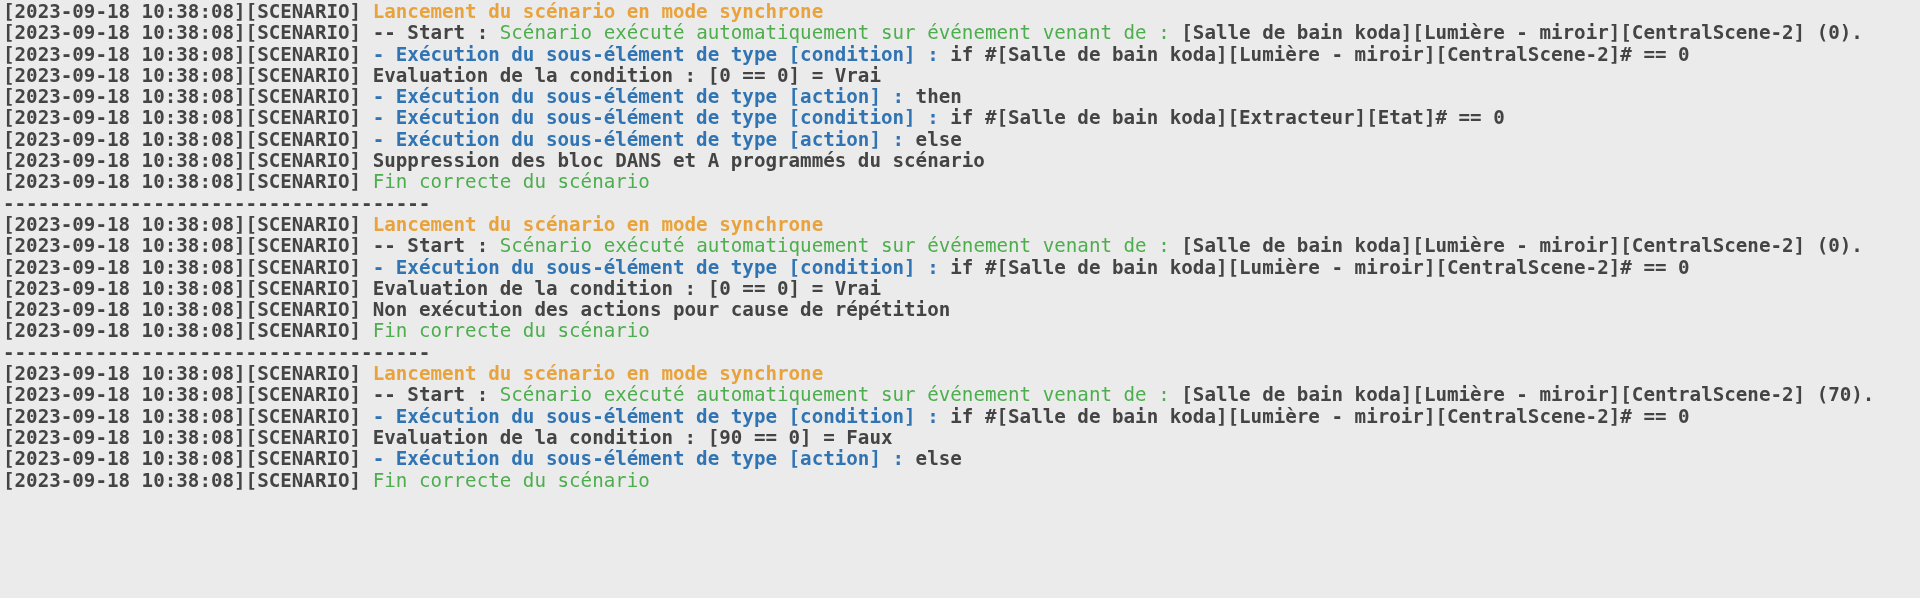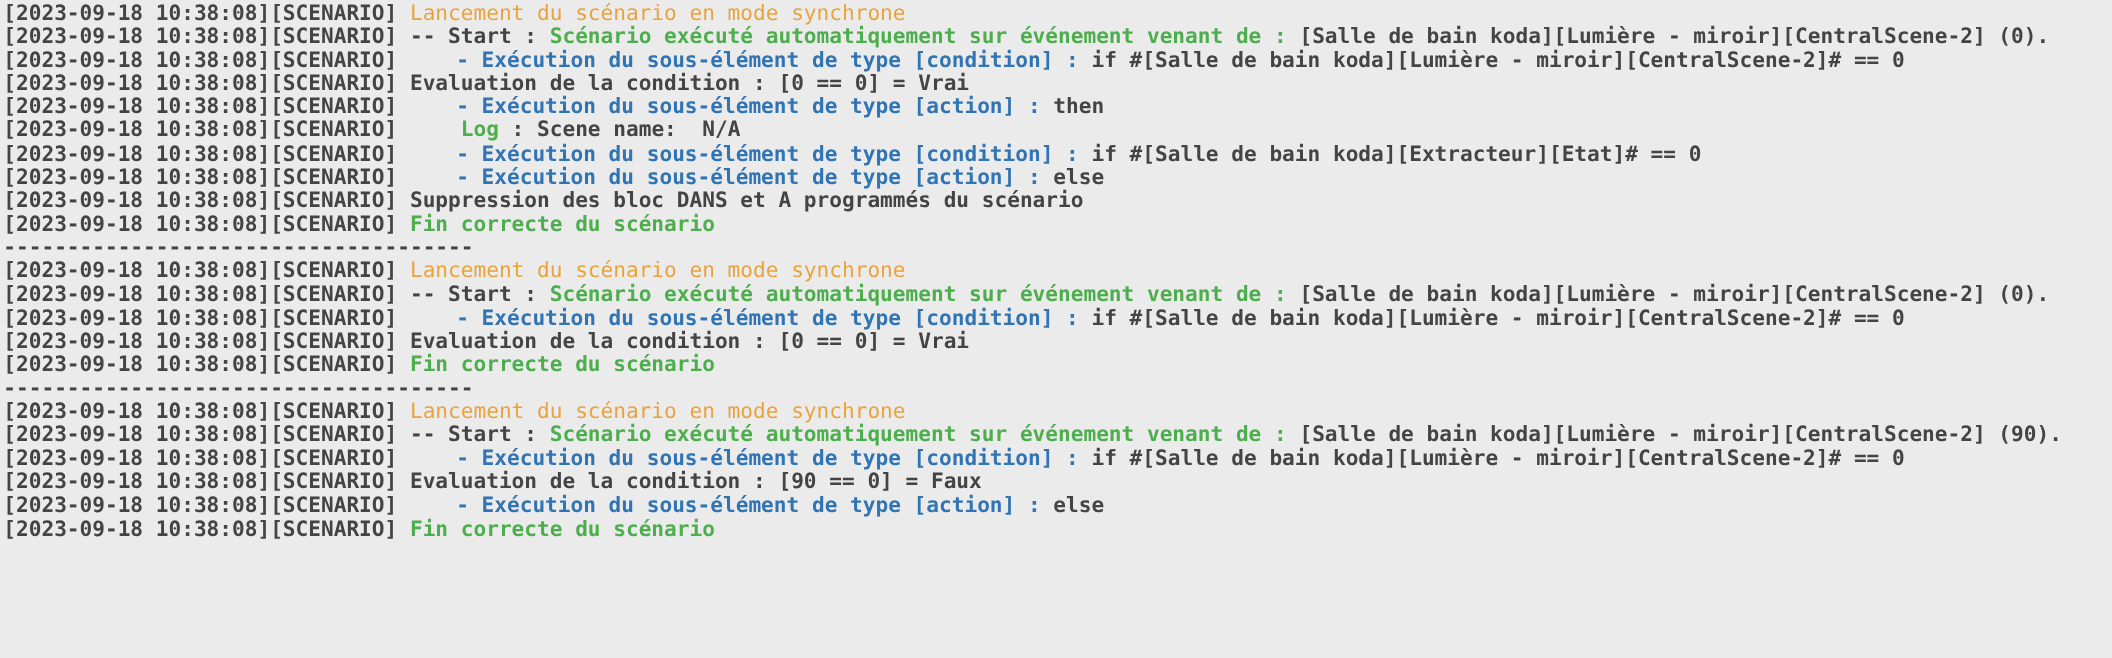--- a/index.html
+++ b/index.html
@@ -17,46 +17,46 @@
     font-family: "DejaVu Sans Mono", "Liberation Mono", monospace;
     font-size: 19.2px;
     line-height: 21.3px;
     color: var(--fg, #444444);
   }
   .log-line {
     white-space: pre;
     height: 21.3px;
   }
   .seg-default { color: var(--fg, #444444); font-weight: bold; }
-  .seg-orange  { color: var(--orange, #e9a33c); font-weight: normal; }
-  .seg-green   { color: var(--green, #4cae4c); font-weight: bold; }
-  .seg-blue    { color: var(--blue, #3074b3); font-weight: bold; margin-left: 42px; }
+  .seg-orange  { color: var(--orange, #e9a33c); font-weight: bold; }
+  .seg-green   { color: var(--green, #4cae4c); font-weight: normal; }
+  .seg-blue    { color: var(--blue, #3074b3); font-weight: bold; }
 </style>
 </head>
 <body>
 
 <div class="log-viewer">
   <div id="log-output">
       <div class="log-line"><span class="seg-default">[2023-09-18 10:38:08][SCENARIO] </span><span class="seg-orange">Lancement du scénario en mode synchrone</span></div>
       <div class="log-line"><span class="seg-default">[2023-09-18 10:38:08][SCENARIO] </span><span class="seg-default">-- Start : </span><span class="seg-green">Scénario exécuté automatiquement sur événement venant de : </span><span class="seg-default">[Salle de bain koda][Lumière - miroir][CentralScene-2] (0).</span></div>
       <div class="log-line"><span class="seg-default">[2023-09-18 10:38:08][SCENARIO] </span><span class="seg-blue">- Exécution du sous-élément de type [condition] : </span><span class="seg-default">if #[Salle de bain koda][Lumière - miroir][CentralScene-2]# == 0</span></div>
       <div class="log-line"><span class="seg-default">[2023-09-18 10:38:08][SCENARIO] </span><span class="seg-default">Evaluation de la condition : [0 == 0] = Vrai</span></div>
       <div class="log-line"><span class="seg-default">[2023-09-18 10:38:08][SCENARIO] </span><span class="seg-blue">- Exécution du sous-élément de type [action] : </span><span class="seg-default">then</span></div>
-      <div class="log-line"><span class="seg-default">[2023-09-18 10:38:08][SCENARIO] </span><span class="seg-default">    </span><span class="seg-green">Log</span><span class="seg-default"> : Scene name:  N/A</span></div>
       <div class="log-line"><span class="seg-default">[2023-09-18 10:38:08][SCENARIO] </span><span class="seg-blue">- Exécution du sous-élément de type [condition] : </span><span class="seg-default">if #[Salle de bain koda][Extracteur][Etat]# == 0</span></div>
       <div class="log-line"><span class="seg-default">[2023-09-18 10:38:08][SCENARIO] </span><span class="seg-blue">- Exécution du sous-élément de type [action] : </span><span class="seg-default">else</span></div>
       <div class="log-line"><span class="seg-default">[2023-09-18 10:38:08][SCENARIO] </span><span class="seg-default">Suppression des bloc DANS et A programmés du scénario</span></div>
       <div class="log-line"><span class="seg-default">[2023-09-18 10:38:08][SCENARIO] </span><span class="seg-green">Fin correcte du scénario</span></div>
       <div class="log-line"><span class="seg-default">-------------------------------------</span></div>
       <div class="log-line"><span class="seg-default">[2023-09-18 10:38:08][SCENARIO] </span><span class="seg-orange">Lancement du scénario en mode synchrone</span></div>
       <div class="log-line"><span class="seg-default">[2023-09-18 10:38:08][SCENARIO] </span><span class="seg-default">-- Start : </span><span class="seg-green">Scénario exécuté automatiquement sur événement venant de : </span><span class="seg-default">[Salle de bain koda][Lumière - miroir][CentralScene-2] (0).</span></div>
       <div class="log-line"><span class="seg-default">[2023-09-18 10:38:08][SCENARIO] </span><span class="seg-blue">- Exécution du sous-élément de type [condition] : </span><span class="seg-default">if #[Salle de bain koda][Lumière - miroir][CentralScene-2]# == 0</span></div>
       <div class="log-line"><span class="seg-default">[2023-09-18 10:38:08][SCENARIO] </span><span class="seg-default">Evaluation de la condition : [0 == 0] = Vrai</span></div>
+      <div class="log-line"><span class="seg-default">[2023-09-18 10:38:08][SCENARIO] </span><span class="seg-default">Non exécution des actions pour cause de répétition</span></div>
       <div class="log-line"><span class="seg-default">[2023-09-18 10:38:08][SCENARIO] </span><span class="seg-green">Fin correcte du scénario</span></div>
       <div class="log-line"><span class="seg-default">-------------------------------------</span></div>
       <div class="log-line"><span class="seg-default">[2023-09-18 10:38:08][SCENARIO] </span><span class="seg-orange">Lancement du scénario en mode synchrone</span></div>
-      <div class="log-line"><span class="seg-default">[2023-09-18 10:38:08][SCENARIO] </span><span class="seg-default">-- Start : </span><span class="seg-green">Scénario exécuté automatiquement sur événement venant de : </span><span class="seg-default">[Salle de bain koda][Lumière - miroir][CentralScene-2] (90).</span></div>
+      <div class="log-line"><span class="seg-default">[2023-09-18 10:38:08][SCENARIO] </span><span class="seg-default">-- Start : </span><span class="seg-green">Scénario exécuté automatiquement sur événement venant de : </span><span class="seg-default">[Salle de bain koda][Lumière - miroir][CentralScene-2] (70).</span></div>
       <div class="log-line"><span class="seg-default">[2023-09-18 10:38:08][SCENARIO] </span><span class="seg-blue">- Exécution du sous-élément de type [condition] : </span><span class="seg-default">if #[Salle de bain koda][Lumière - miroir][CentralScene-2]# == 0</span></div>
       <div class="log-line"><span class="seg-default">[2023-09-18 10:38:08][SCENARIO] </span><span class="seg-default">Evaluation de la condition : [90 == 0] = Faux</span></div>
       <div class="log-line"><span class="seg-default">[2023-09-18 10:38:08][SCENARIO] </span><span class="seg-blue">- Exécution du sous-élément de type [action] : </span><span class="seg-default">else</span></div>
       <div class="log-line"><span class="seg-default">[2023-09-18 10:38:08][SCENARIO] </span><span class="seg-green">Fin correcte du scénario</span></div>
     </div>
 </div>
 
 </body></html>

